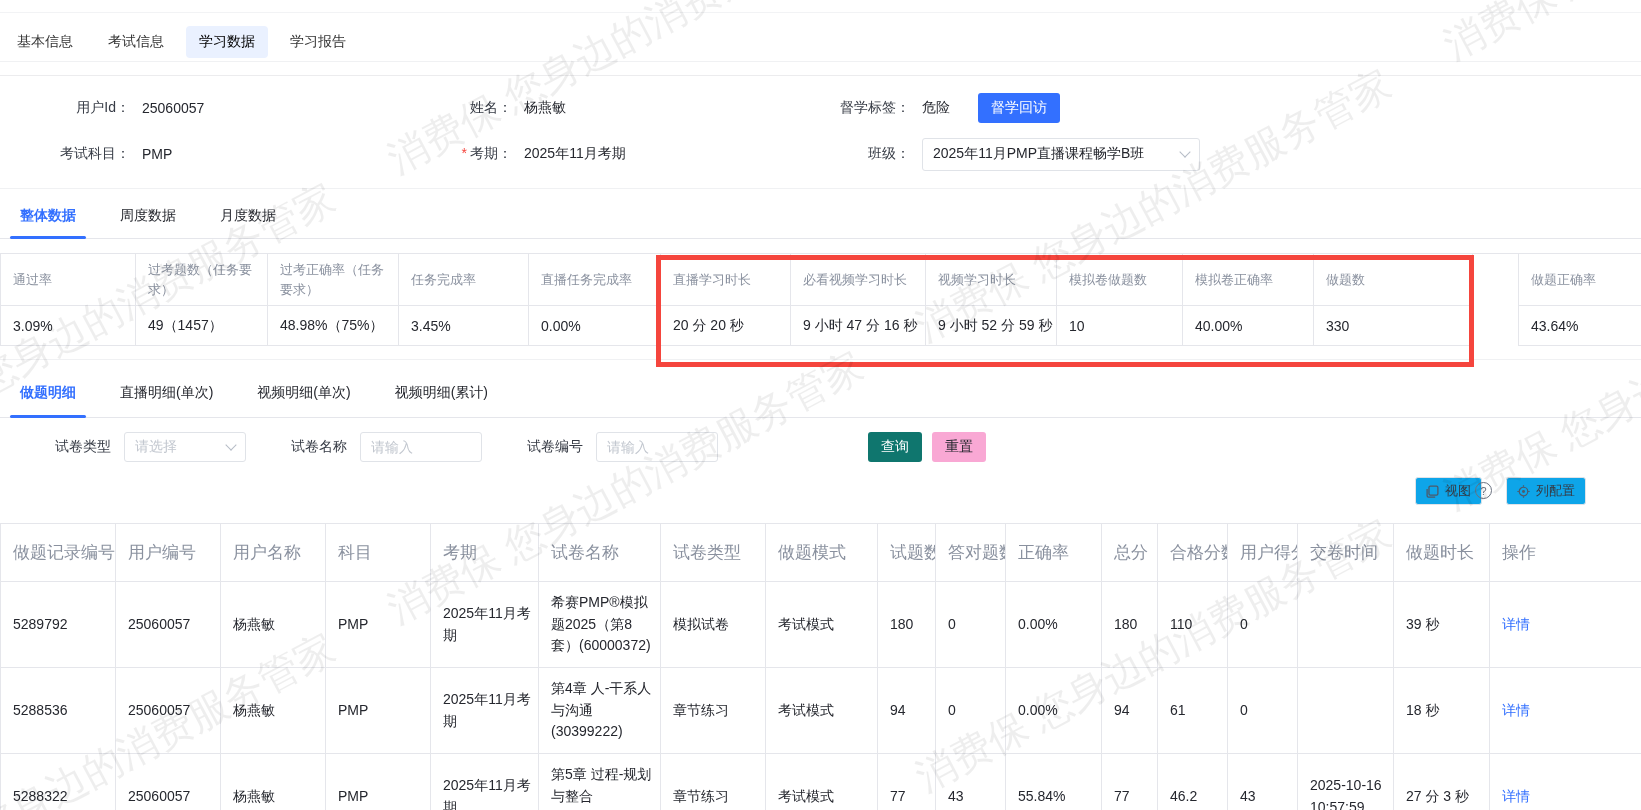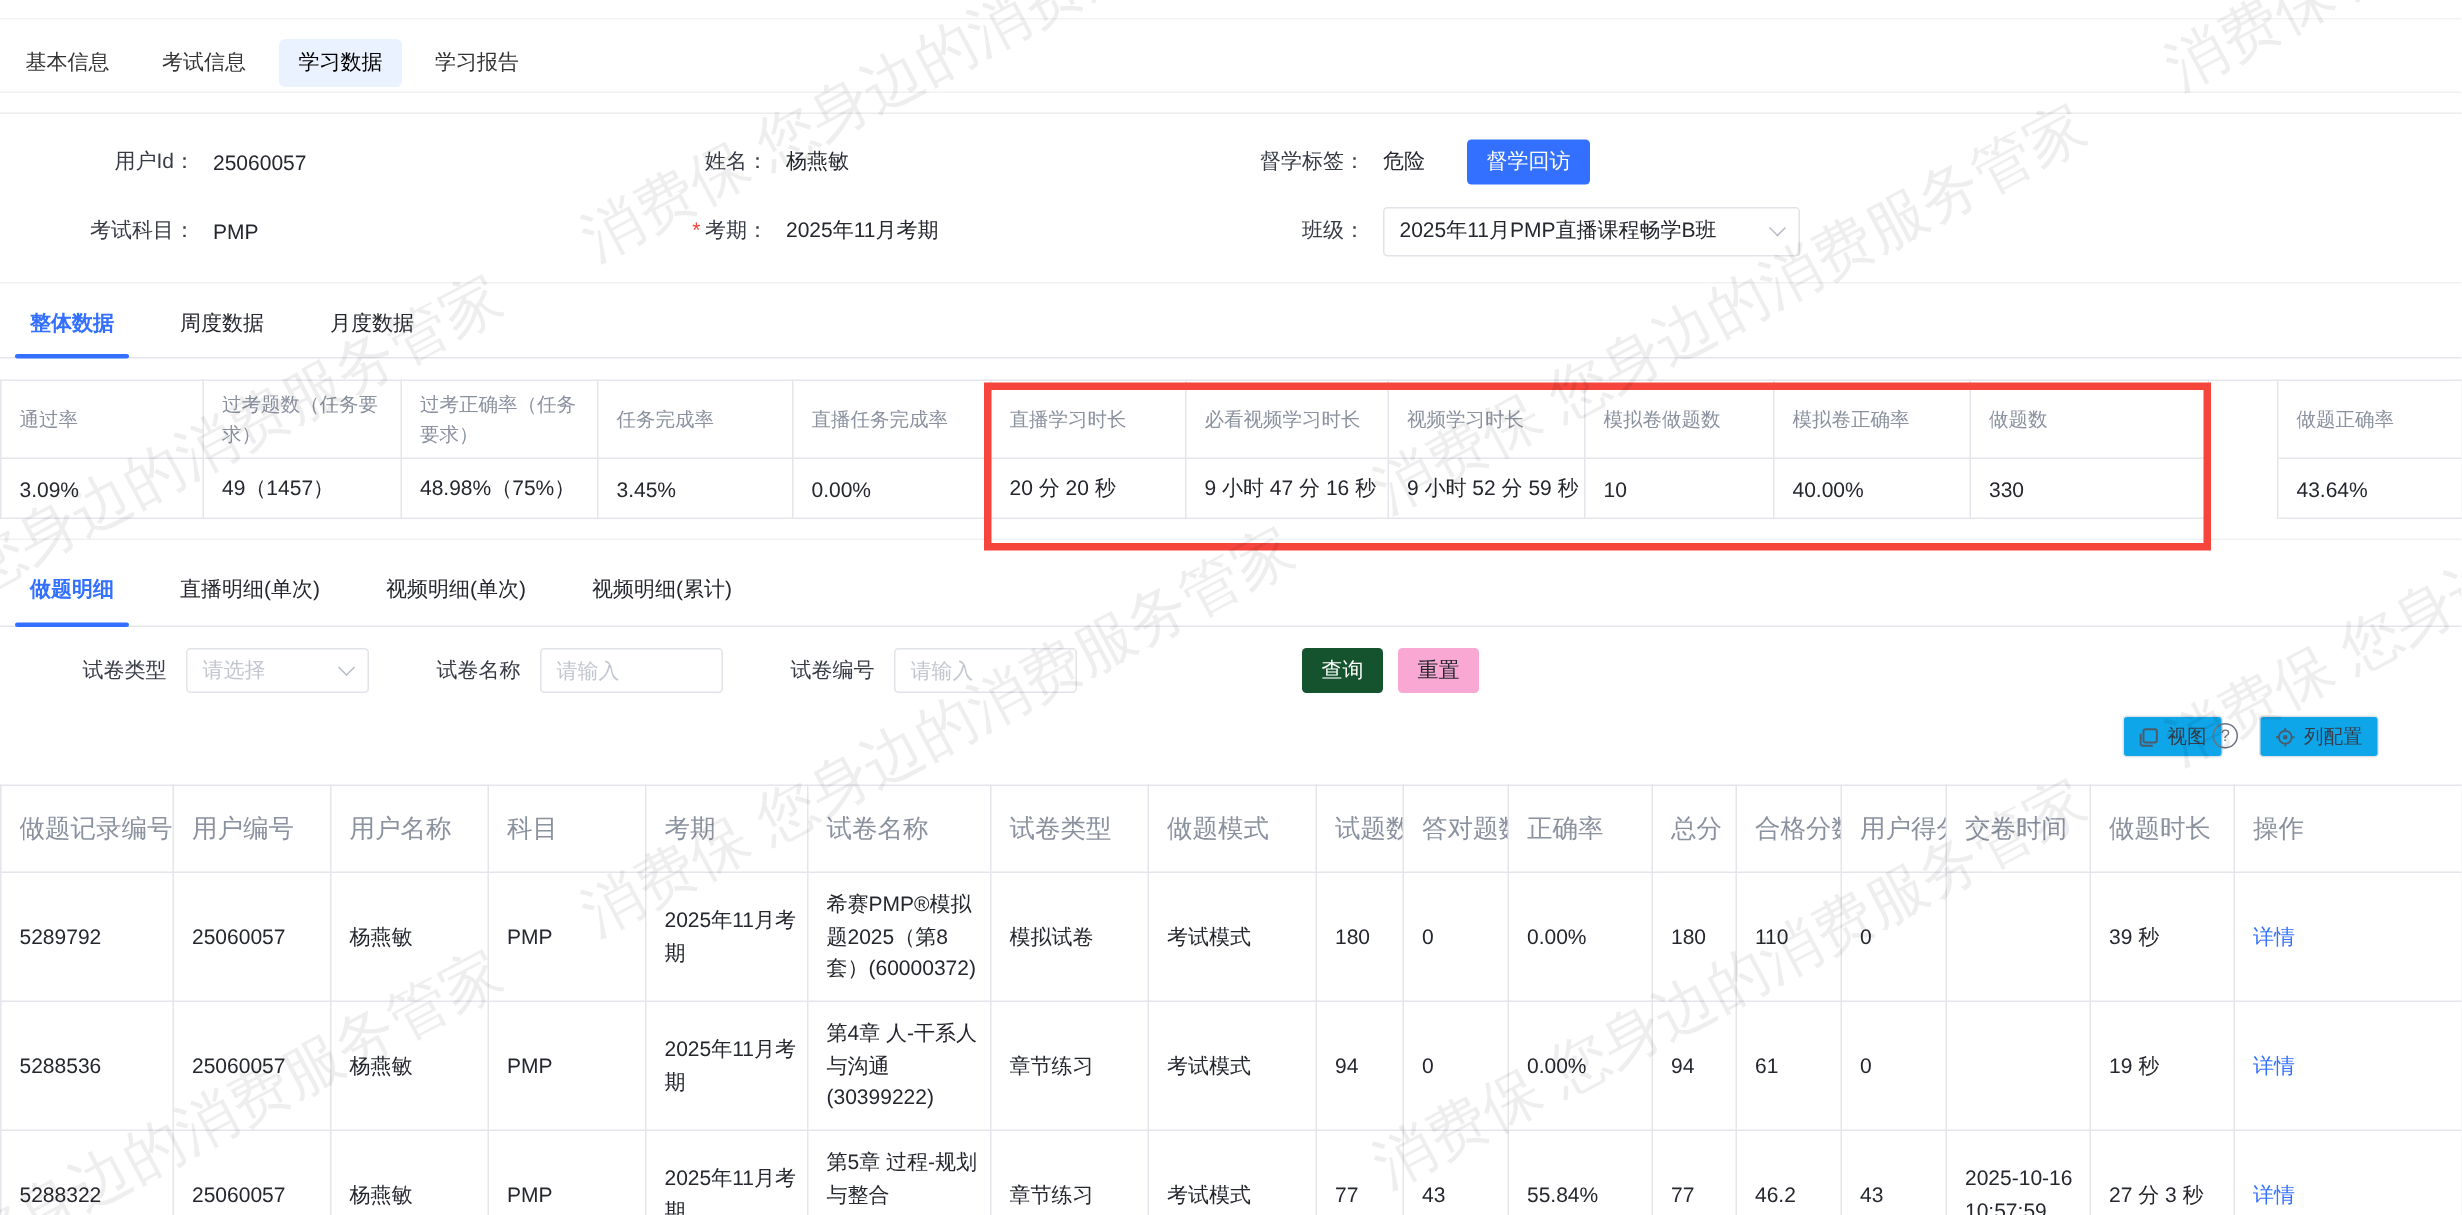--- a/index.html
+++ b/index.html
@@ -54,21 +54,21 @@
 
   
   .filter-row { display:flex; align-items:center; margin-top:14px; padding-left:55px; }
   .filter-group { display:flex; align-items:center; margin-right:45px; }
   .f-label { margin-right:13px; color:#363b45; white-space:nowrap; }
   .select-box.small { width:122px; height:30px; }
   .placeholder { color:#c2c7cf; }
   .f-input { width:122px; height:30px; border:1px solid #e0e3e8; border-radius:3px; padding:0 10px; font-size:14px; font-family:inherit; color:#25272e; }
   .f-input::placeholder { color:#c2c7cf; }
   .btn { height:30px; border:none; border-radius:3px; padding:0 13px; font-size:14px; font-family:inherit; cursor:pointer; }
-  .btn.primary { background:#14532d; color:#fff; margin-left:105px; }
+  .btn.primary { background:#0f766e; color:#fff; margin-left:105px; }
   .btn.plain { background:#f9a8d4; color:#25272e; margin-left:10px; }
 
   
   .toolbar { position:relative; height:30px; margin-top:14px; }
   .tool-btn { position:absolute; top:1px; height:28px; display:flex; align-items:center; gap:6px; background:#0ea5e9; border:1px solid #e0e3e8; border-radius:3px; padding:0 10px; font-size:13px; font-family:inherit; color:#363b45; cursor:pointer; white-space:nowrap; }
   .tool-btn svg { flex:none; }
   #view-btn { left:1415px; }
   #config-btn { left:1506px; }
   .help { position:absolute; left:1475px; top:6px; width:17px; height:17px; border:1.3px solid #6b7280; border-radius:50%; color:#6b7280; font-size:11px; display:flex; align-items:center; justify-content:center; cursor:pointer; }
 
@@ -308,21 +308,21 @@
         <td>第4章 人-干系人与沟通 (30399222)</td>
         <td>章节练习</td>
         <td>考试模式</td>
         <td>94</td>
         <td>0</td>
         <td>0.00%</td>
         <td>94</td>
         <td>61</td>
         <td>0</td>
         <td></td>
-        <td>19 秒</td>
+        <td>18 秒</td>
         <td><a class="detail-link">详情</a></td>
       </tr>
       <tr>
         <td>5288322</td>
         <td>25060057</td>
         <td>杨燕敏</td>
         <td>PMP</td>
         <td>2025年11月考期</td>
         <td>第5章 过程-规划与整合 (30399227)</td>
         <td>章节练习</td>

